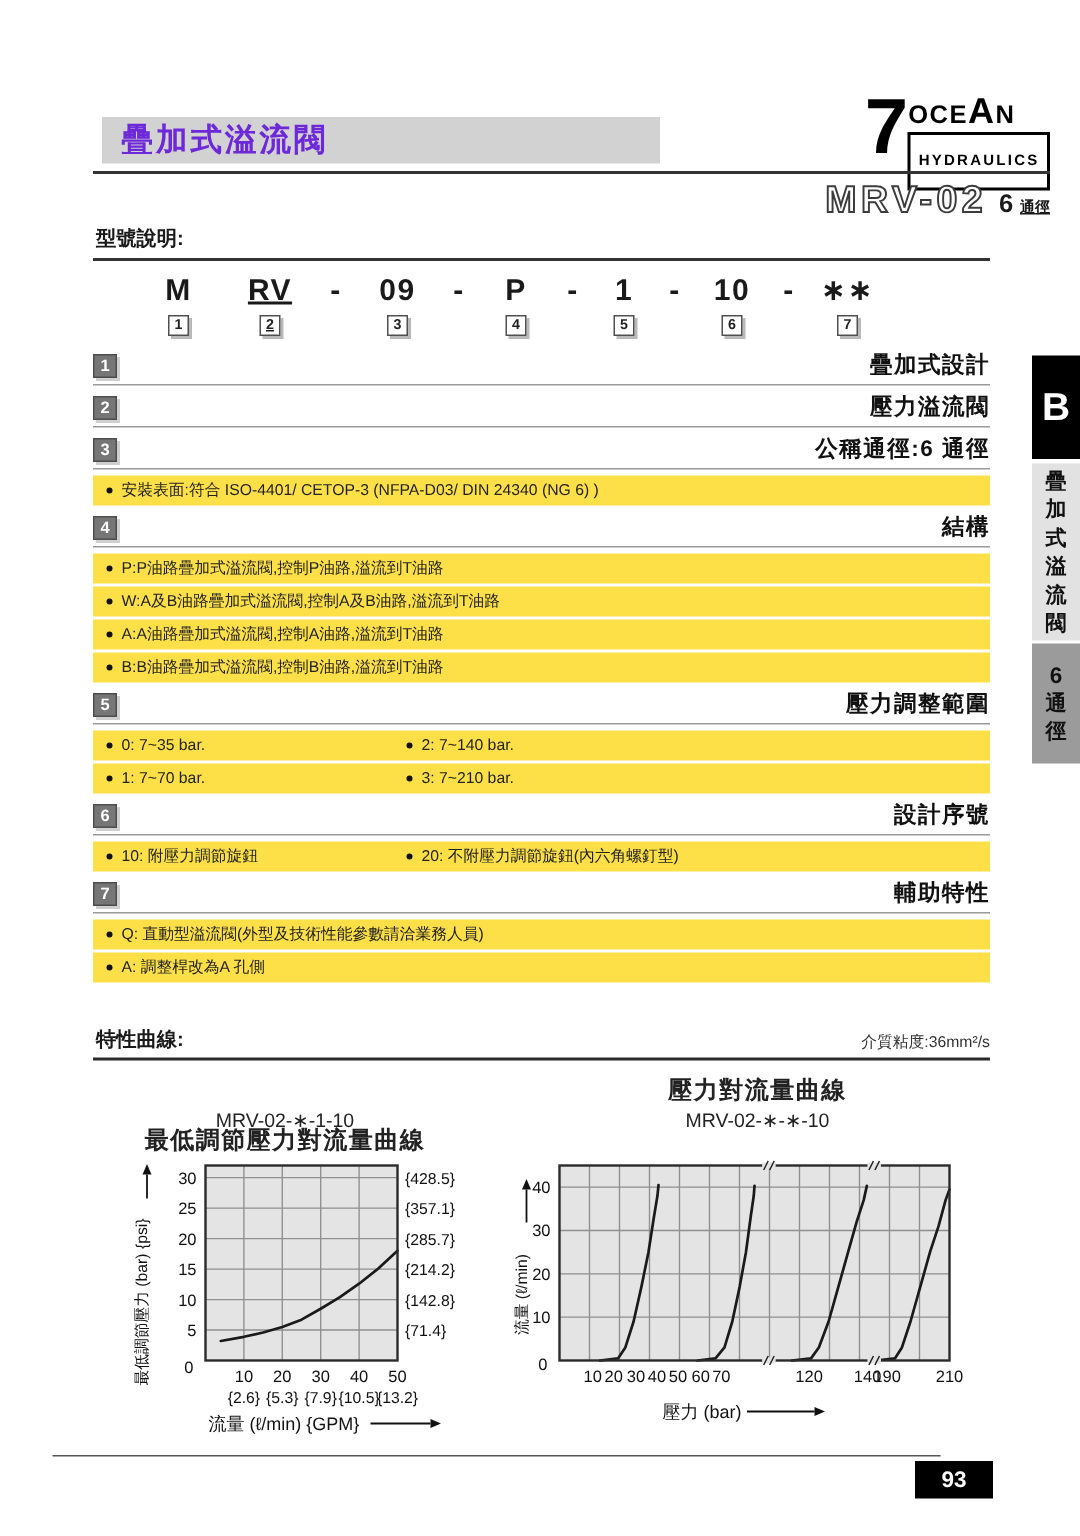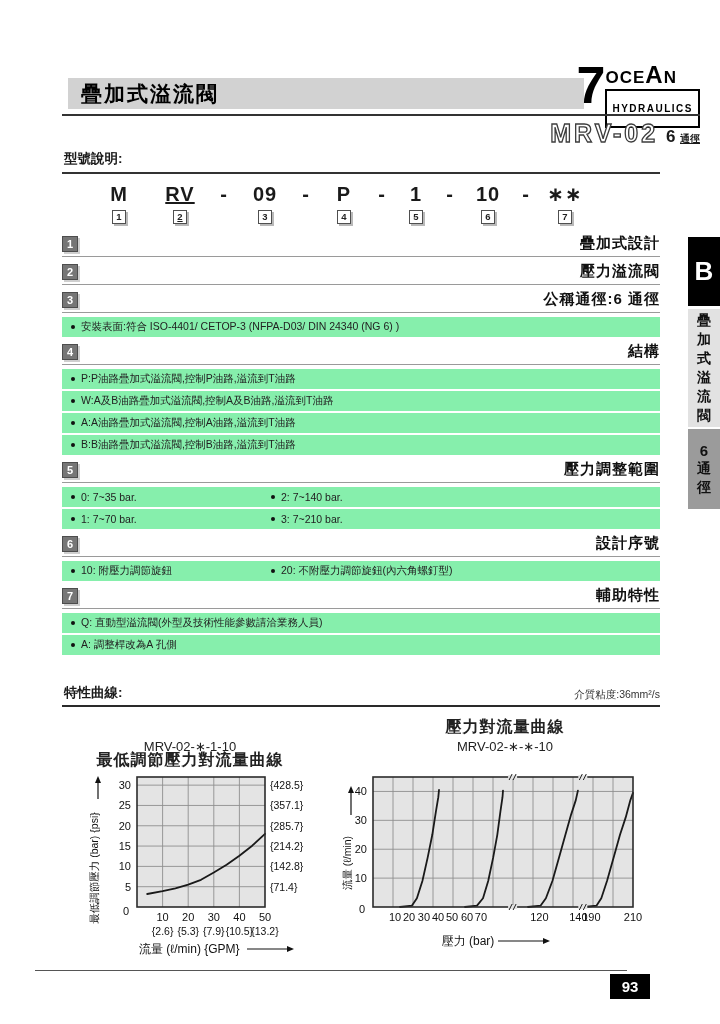--- a/index.html
+++ b/index.html
@@ -1,23 +1,23 @@
 <!DOCTYPE html>
 <html><head>
 <meta charset="utf-8">
 <style>
   * { margin:0; padding:0; box-sizing:border-box; }
   html,body { width:720px; height:1024px; background:#ffffff; }
   body { font-family:"Liberation Sans","DejaVu Sans",sans-serif; color:#1a1a1a; }
   #page { position:relative; width:720px; height:1024px; background:#fff; overflow:hidden; }
 
   
-  .title-bar { position:absolute; left:68px; top:78px; width:516px; height:31px;
+  .title-bar { position:absolute; left:68px; top:78px; width:372px; height:31px;
     background:#d2d2d2; font-size:21px; font-weight:bold; line-height:31px; padding-left:13px;
-    letter-spacing:2px; color:#000000; }
+    letter-spacing:2px; color:#6d28d9; }
   .logo { position:absolute; top:63px; right:20px; display:flex; align-items:flex-start; }
   .logo-seven { font-size:52px; font-weight:bold; line-height:44px; letter-spacing:-2px; color:#000; }
   .logo-right { display:flex; flex-direction:column; align-items:flex-start; margin-left:2px; margin-top:2px; }
   .logo-name { font-weight:bold; font-size:17px; line-height:20px; letter-spacing:1px; color:#000; }
   .logo-name .logo-a { font-size:24px; }
   .logo-tag { border:2px solid #000; font-size:10px; font-weight:bold; letter-spacing:1.5px;
     padding:12px 5px; margin-top:1px; color:#000; }
   .main-rule { position:absolute; left:62px; top:114px; width:638px; height:2px; background:#333; }
 
   .model-heading { position:absolute; top:119px; right:20px; white-space:nowrap; }
@@ -42,21 +42,21 @@
   
   #sections { position:absolute; left:62px; top:235px; width:598px; }
   .section { margin-bottom:6px; }
   .sec-head { display:flex; justify-content:space-between; align-items:center;
     border-bottom:1px solid #9a9a9a; padding-bottom:4px; height:22px; }
   .sec-num { width:16px; height:16px; background:#767676; border:1px solid #4d4d4d;
     box-shadow:2px 2px 0 #cfcfcf; color:#fff; font-size:11px; font-weight:bold;
     text-align:center; line-height:14px; display:inline-block; }
   .sec-title { font-size:15px; font-weight:bold; letter-spacing:1px; color:#111; }
   .sec-bullets { margin-top:4px; }
-  .bullet-row { background:#86efac; min-height:20px; display:flex; align-items:center;
+  .bullet-row { background:#fde047; min-height:20px; display:flex; align-items:center;
     padding:2px 6px 2px 9px; margin-bottom:2px; }
   .bullet-cell { font-size:10.5px; color:#222; display:flex; align-items:center; }
   .bullet-cell.first { width:200px; flex-shrink:0; }
   .dot { width:4px; height:4px; border-radius:50%; background:#111; display:inline-block;
     margin-right:6px; flex-shrink:0; }
 
   
   .curves-label { position:absolute; left:64px; top:684px; font-size:13.5px; font-weight:bold; }
   .curves-visc { position:absolute; right:60px; top:688px; font-size:10.5px; color:#333; }
   .rule3 { position:absolute; left:62px; top:705px; width:598px; height:2px; background:#2a2a2a; }
@@ -73,21 +73,21 @@
   .side-tab-series { position:absolute; left:688px; top:309px; width:32px; height:118px; background:#e2e2e2;
     display:flex; flex-direction:column; align-items:center; justify-content:center; gap:1px;
     font-size:14px; font-weight:bold; color:#111; }
   .side-tab-size { position:absolute; left:688px; top:429px; width:32px; height:80px; background:#9b9b9b;
     display:flex; flex-direction:column; align-items:center; justify-content:center; gap:1px;
     font-size:14px; font-weight:bold; color:#111; }
   .side-tab-size .num { font-size:15px; }
 
   
   .footer-rule { position:absolute; left:35px; top:970px; width:592px; height:1px; background:#555; }
-  .page-num { position:absolute; left:610px; top:974px; width:40px; height:25px; background:#000;
+  .page-num { position:absolute; left:610px; top:974px; width:52px; height:25px; background:#000;
     color:#fff; font-size:15px; font-weight:bold; display:flex; align-items:center; justify-content:center; }
 </style>
 </head>
 <body>
 
 <div id="page">
 
   <div class="title-bar">疊加式溢流閥</div>
   <div class="logo">
     <span class="logo-seven">7</span>

